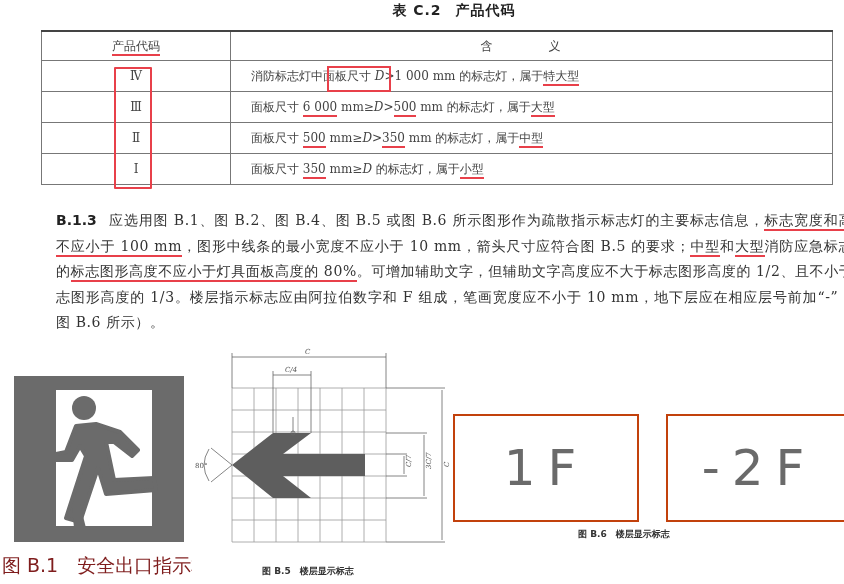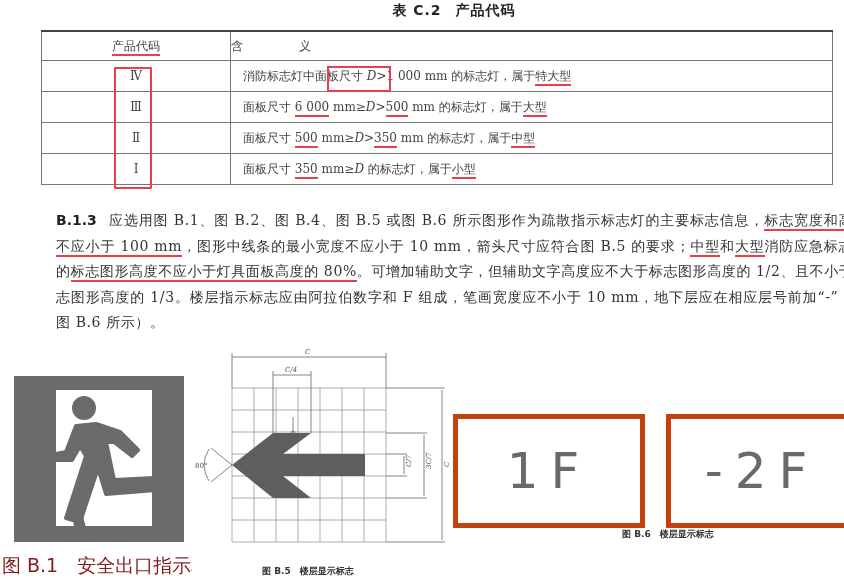--- a/index.html
+++ b/index.html
@@ -15,43 +15,43 @@
     letter-spacing: 1px;
     margin-left: 32px;
   }
   .table-title .sp { display: inline-block; width: 14px; }
   
   .tbl { left: 41px; top: 30px; width: 792px; border-collapse: collapse; position: absolute; }
   .tbl td { border: 1px solid #777; font-size: 12px; height: 30px; padding: 0; color: #444; }
   .tbl tr.hdr td { border-top: 2px solid #444; height: 28px; }
   .tbl tr.last td { height: 30px; }
   .tbl td.c1 { width: 188px; text-align: center; }
-  .tbl td.c2 { padding-left: 12px; white-space: nowrap; margin-left: 20px; }
-  .tbl td.hc2 { text-align: left; letter-spacing: 22px; }
+  .tbl td.c2 { padding-left: 20px; white-space: nowrap; margin-left: 20px; }
+  .tbl td.hc2 { text-align: center; letter-spacing: 22px; }
   .ul { border-bottom: 2px solid #e8404a; padding-bottom: 1px; }
   .italic { font-style: italic; }
   .redbox-code { left: 114px; top: 67px; width: 34px; height: 118px; border: 2px solid #e8404a; border-radius: 1px; }
   .redbox-term { left: 327px; top: 66px; width: 60px; height: 22px; border: 2px solid #e8404a; border-left-width: 2px; }
   
   .para {
     left: 20px; top: 208px; width: 812px; font-size: 14px; line-height: 25.5px;
     text-align: justify; color: #333; letter-spacing: 0.6px; margin-left: 36px;
   }
   .para .sec { font-family: "DejaVu Sans", sans-serif; font-weight: bold; color: #222; margin-right: 12px; letter-spacing: 0; }
   
   .fig1 { left: 14px; top: 376px; width: 170px; height: 166px; background: #6b6b6b; }
   .fig1-cap { left: 2px; top: 553px; font-family: "DejaVu Sans", sans-serif; font-weight: normal; font-size: 19px; color: #7f1d1d; white-space: nowrap; width: 190px; overflow: hidden; }
   
   .fig5 { left: 195px; top: 345px; width: 260px; height: 210px; }
   .fig5-cap { left: 262px; top: 565px; font-family: "DejaVu Sans", sans-serif; font-weight: bold; font-size: 9px; color: #333; white-space: nowrap; }
   
-  .floor-box { top: 414px; width: 182px; height: 104px; border: 5px solid #c2410c; background: #fff;
+  .floor-box { top: 414px; width: 182px; height: 104px; border: 2px solid #c2410c; background: #fff;
     display: flex; align-items: center; justify-content: center;
     font-family: "DejaVu Sans", sans-serif; font-size: 50px; color: #6a6a6a; letter-spacing: 12px; }
-  .fig6-cap { left: 578px; top: 528px; font-family: "DejaVu Sans", sans-serif; font-weight: bold; font-size: 9px; color: #333; white-space: nowrap; margin-left: 44px; }
+  .fig6-cap { left: 578px; top: 528px; font-family: "DejaVu Sans", sans-serif; font-weight: bold; font-size: 9px; color: #333; white-space: nowrap; }
 </style>
 </head>
 <body>
 
 <div class="abs table-title"><span>表 C.2</span><span class="sp"></span><span>产品代码</span></div>
 
 <table class="tbl">
   <tbody>
       <tr class="hdr">
     <td class="c1"><span class="ul">产品代码</span></td>

